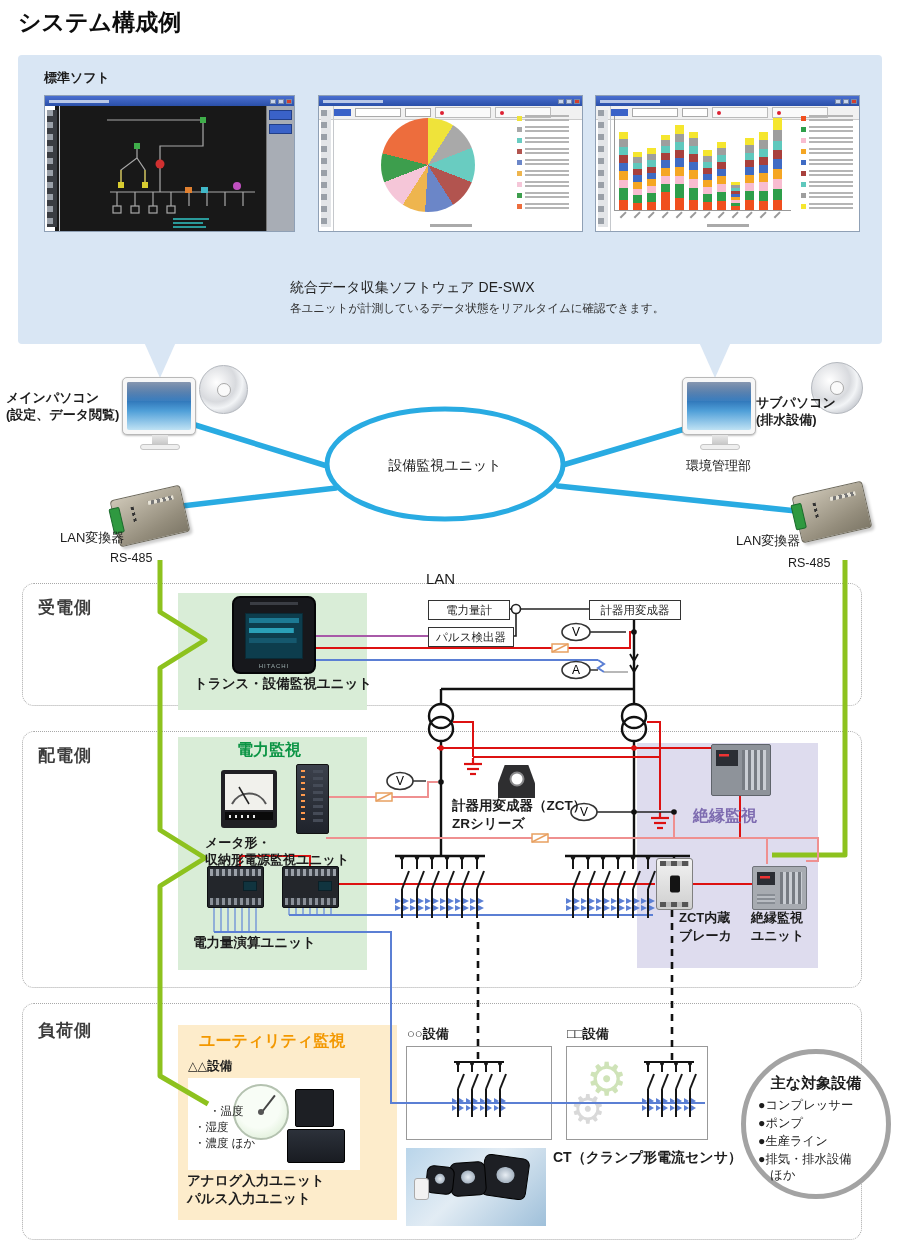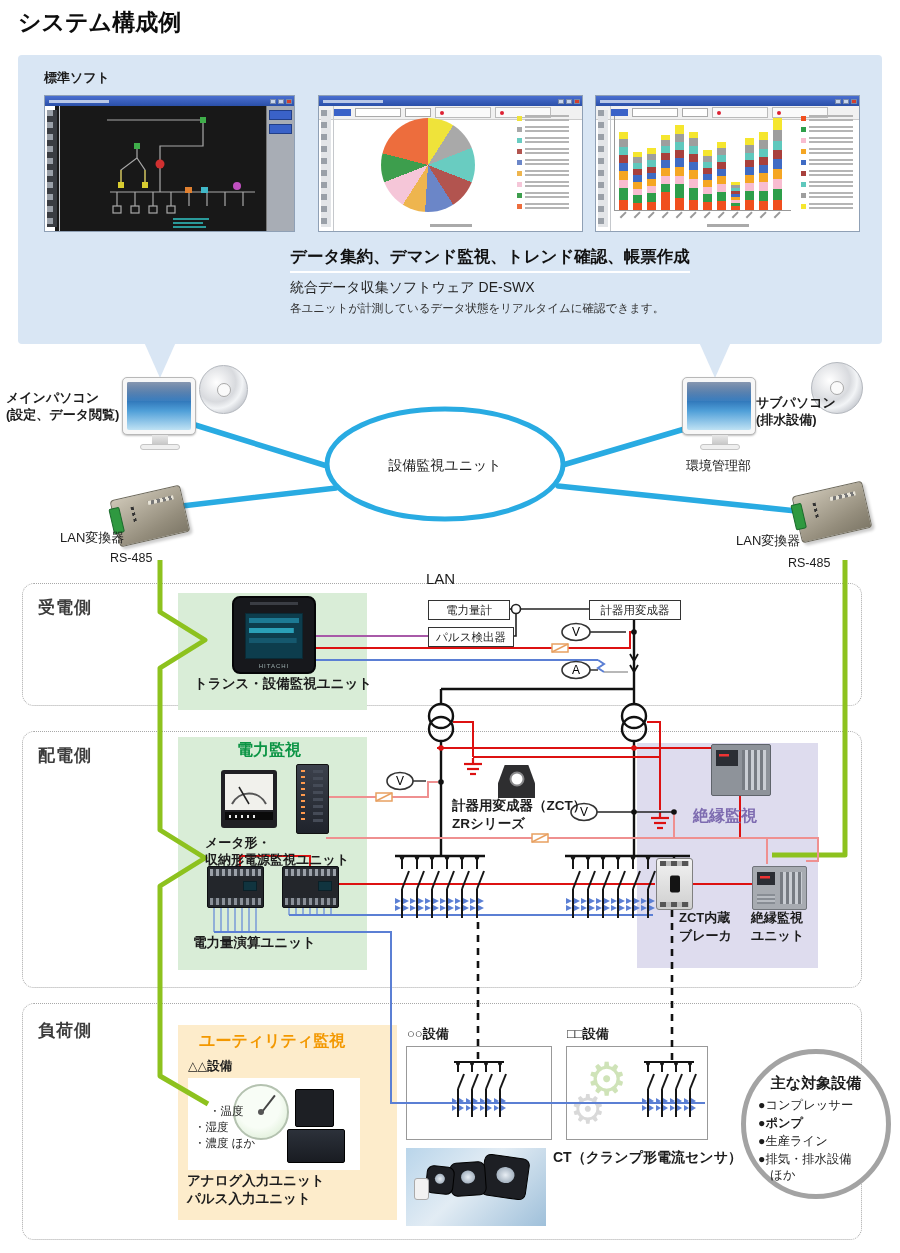--- a/index.html
+++ b/index.html
@@ -666,21 +666,20 @@
             <span class="lg-l1"></span>
           </div>
           <div class="lg-row">
             <span class="lg-sq" style="background: rgb(245, 230, 46);"></span>
             <span class="lg-l1"></span>
           </div>
         </div>
       <div class="caption"></div>
     </div>
 
-    <div class="soft-head">データ集約、デマンド監視、トレンド確認、帳票作成</div>
     <div class="lb lb-n" style="left:272px;top:224px;font-size:14px;color:#222;">統合データ収集ソフトウェア DE-SWX</div>
     <div class="lb lb-n" style="left:272px;top:246px;font-size:11.5px;color:#333;">各ユニットが計測しているデータ状態をリアルタイムに確認できます。</div>
   </div>
   <div class="tail" style="left:144px;top:342px;"></div>
   <div class="tail" style="left:699px;top:342px;"></div>
 
   <div class="monitor" style="left:122px;top:377px;">
     <div class="mframe">
         <div class="mscr"></div>
       </div>
@@ -783,19 +782,19 @@
   <div class="lb lb-n z10" style="left:194px;top:1136px;font-size:11.5px;">・濃度 ほか</div>
   <div class="lb z10" style="left:187px;top:1173px;font-size:13.5px;">アナログ入力ユニット</div>
   <div class="lb z10" style="left:187px;top:1191px;font-size:13.5px;">パルス入力ユニット</div>
   <div class="lb z10" style="left:407px;top:1026px;font-size:13px;">○○設備</div>
   <div class="lb z10" style="left:567px;top:1026px;font-size:13px;">□□設備</div>
   <div class="lb z10" style="left:553px;top:1149px;font-size:14px;">CT（クランプ形電流センサ）</div>
 
   <div class="circle-tgt" style="left:741px;top:1049px;">
     <div class="lb z10" style="left:50%;top:20px;transform:translateX(-50%);font-size:15px;">主な対象設備</div>
     <div class="lb lb-n z10" style="left:12px;top:44px;font-size:12.3px;">●コンプレッサー</div>
-    <div class="lb lb-n z10" style="left:12px;top:62px;font-size:12.3px;font-weight:bold;">●ポンプ</div>
+    <div class="lb lb-n z10" style="left:12px;top:62px;font-size:12.3px;">●ポンプ</div>
     <div class="lb lb-n z10" style="left:12px;top:80px;font-size:12.3px;">●生産ライン</div>
     <div class="lb lb-n z10" style="left:12px;top:98px;font-size:12.3px;">●排気・排水設備</div>
     <div class="lb lb-n z10" style="left:12px;top:114px;font-size:12.3px;">　ほか</div>
   </div>
 
 </div>
 
 </body></html>

